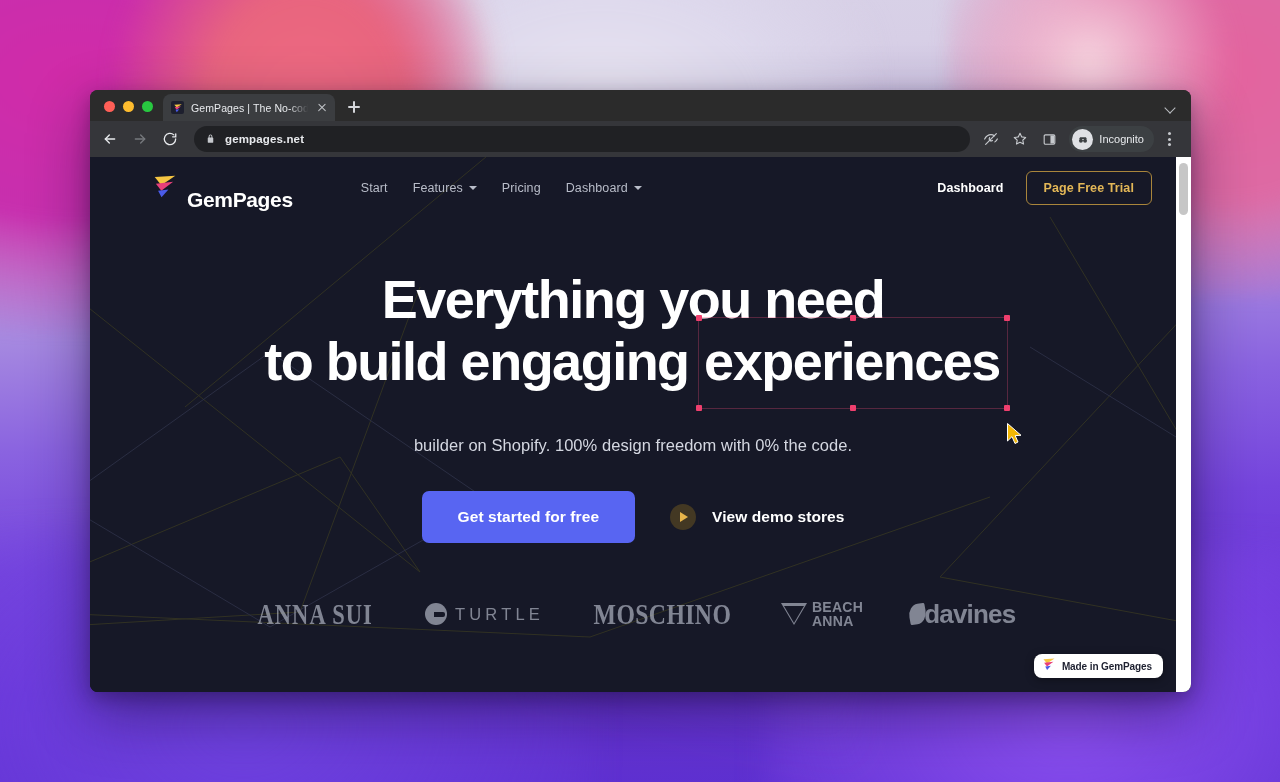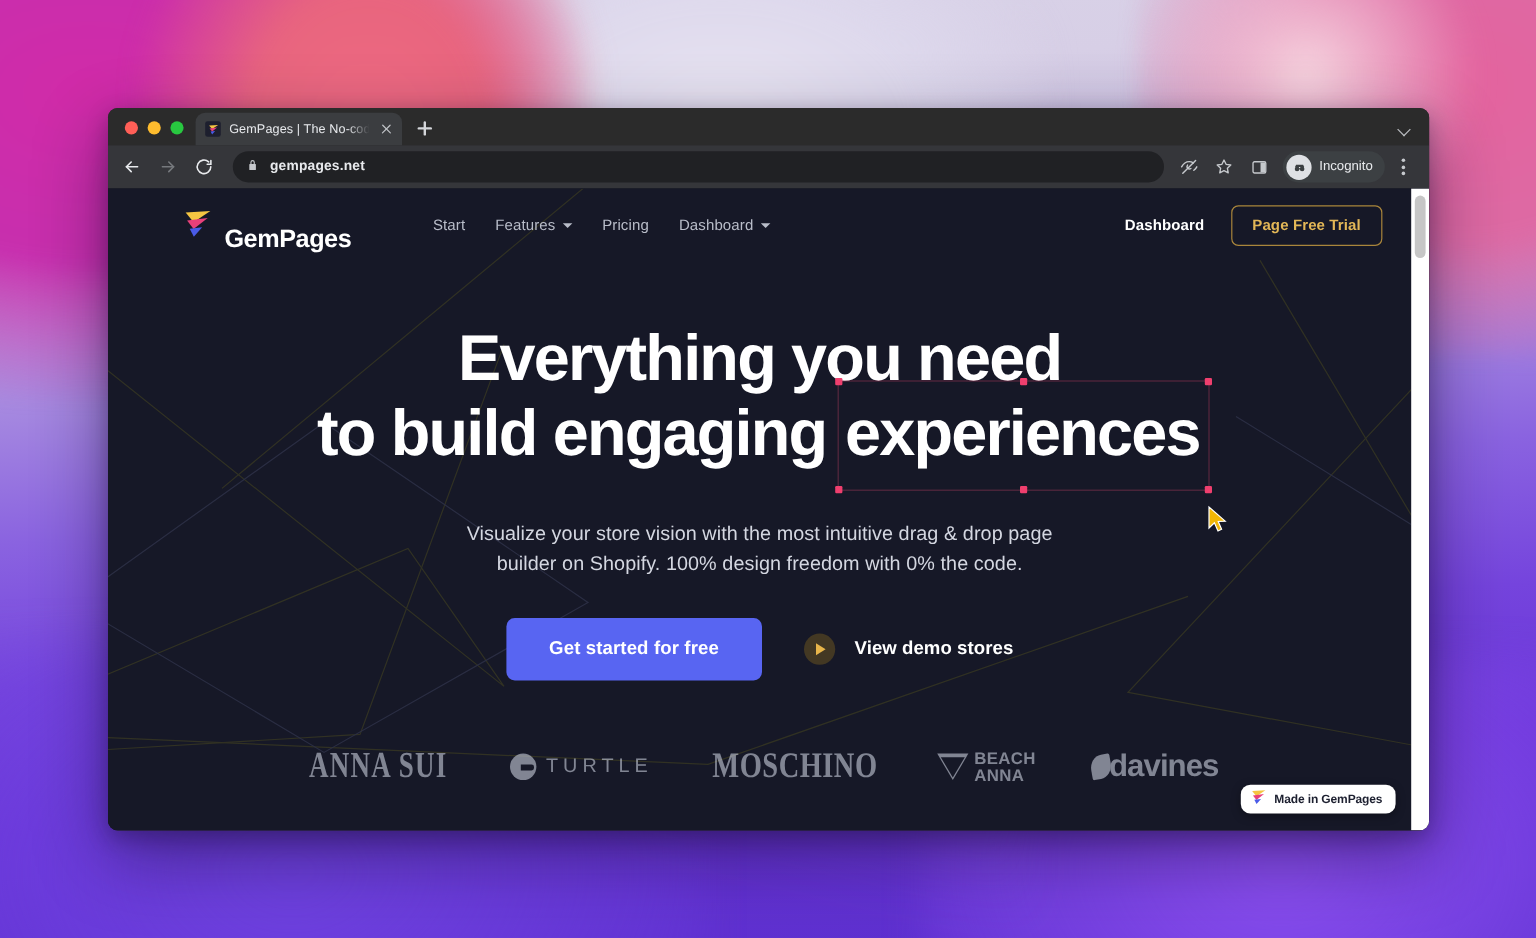--- a/index.html
+++ b/index.html
@@ -561,21 +561,20 @@
               <span class="cursor">
                 <svg width="18" height="24" viewBox="0 0 18 24">
                   <path d="M1.5 1.5 L1.5 19 L6 14.6 L9 21.5 L12 20 L9.2 13.6 L15 13.3 Z" fill="#F2B705" stroke="#fff" stroke-width="1"></path>
                 </svg>
               </span>
             </span>
           </div>
         </div>
 
         <div class="sub">
-          <div>Visualize your store vision with the most intuitive drag &amp; drop page</div>
           <div>builder on Shopify. 100% design freedom with 0% the code.</div>
         </div>
 
         <div class="ctas">
           <button class="btn-primary">Get started for free</button>
           <span class="demo-link">
             <span class="play-circle">
                 <i class="play-tri"></i>
               </span>
             <span class="demo-label">View demo stores</span>

